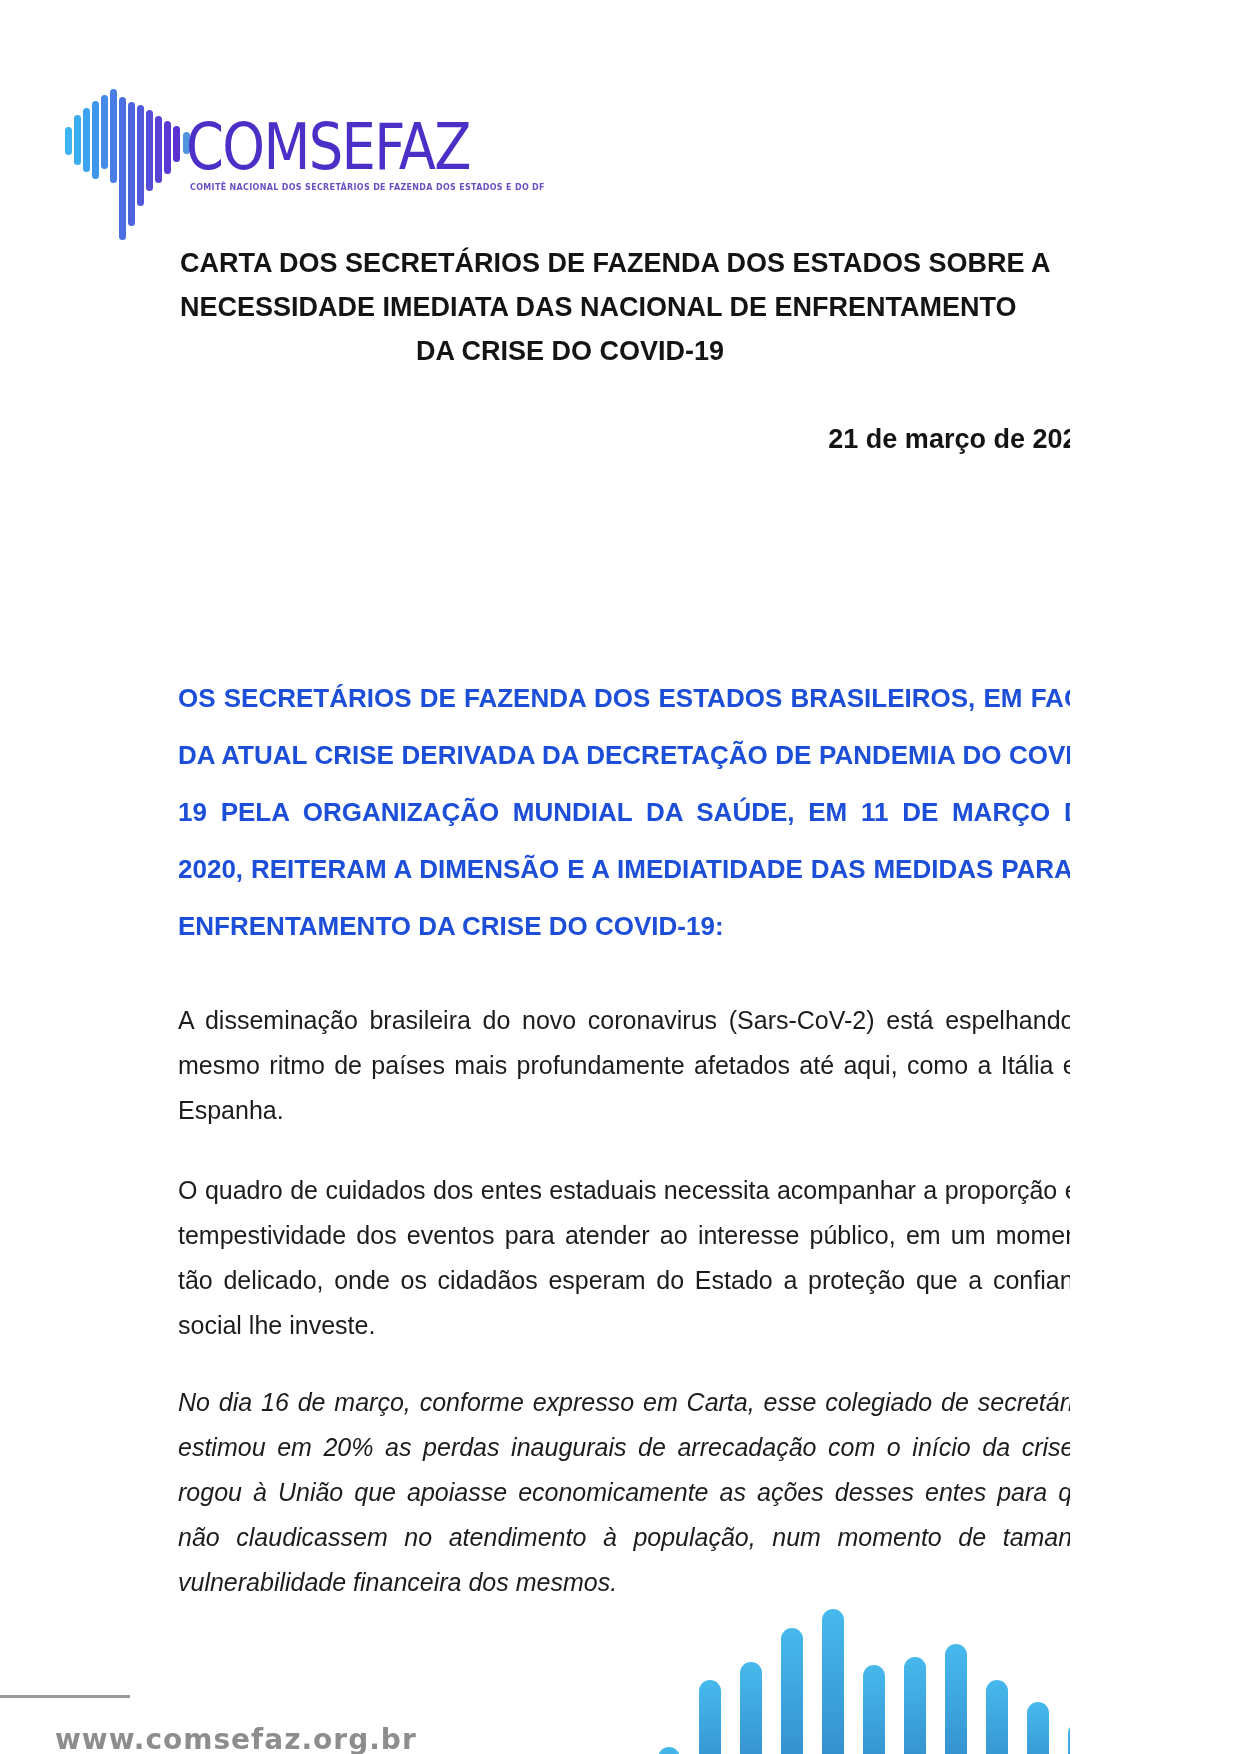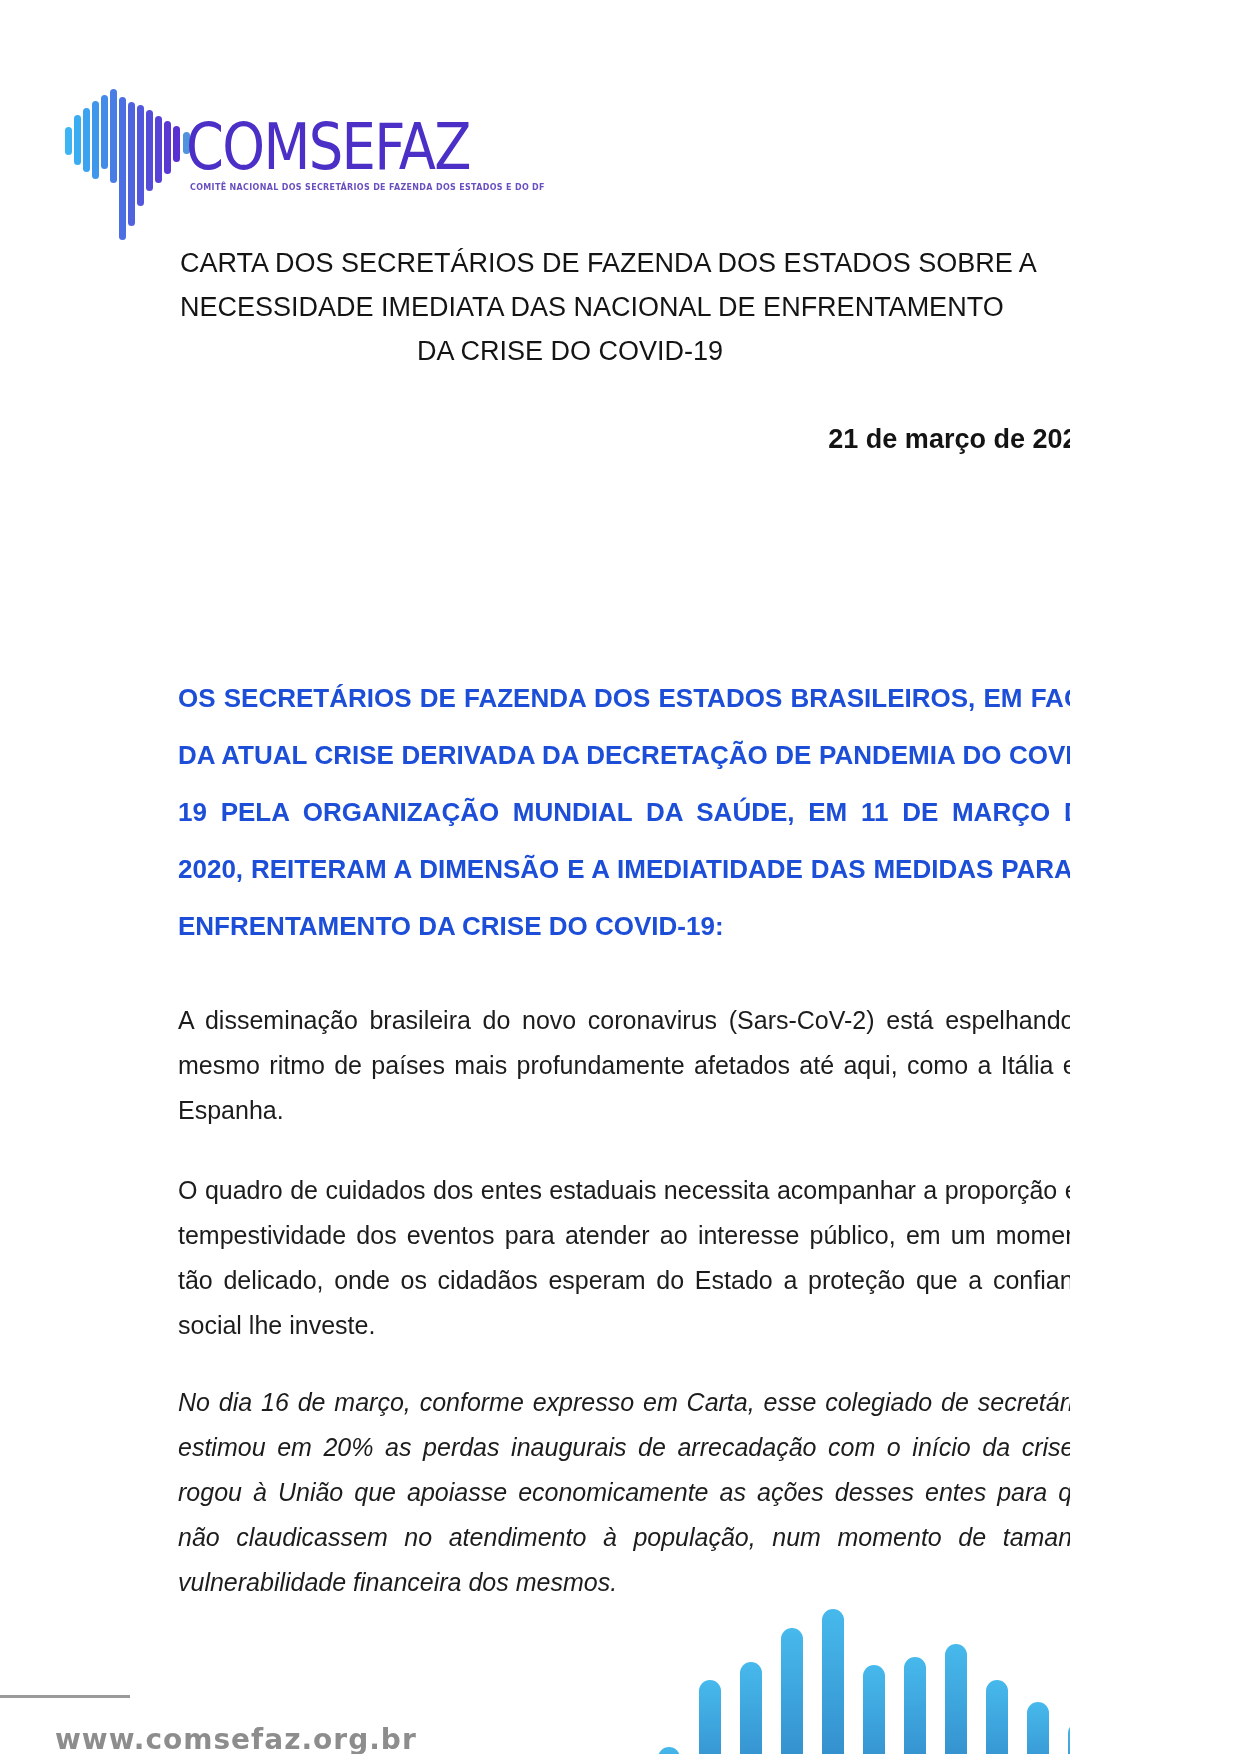--- a/index.html
+++ b/index.html
@@ -28,21 +28,21 @@
     position:absolute;left:190px;top:141px;
     font-family:"DejaVu Sans",sans-serif;
     font-size:9.5px;font-weight:bold;letter-spacing:.4px;
     transform:scaleX(.84);transform-origin:left top;
     white-space:nowrap;
   }
 
   
   .title{
     position:absolute;left:180px;top:201px;width:780px;
-    text-align:center;font-weight:normal;font-size:27px;line-height:44px;
+    text-align:center;font-weight:bold;font-size:27px;line-height:44px;
     color:#141414;
   }
   .title div{white-space:nowrap;}
   .date{
     position:absolute;left:178px;top:384px;width:922px;
     text-align:right;font-weight:bold;font-size:27px;color:#141414;
   }
   .lead{
     position:absolute;left:178px;top:630px;width:922px;
     font-weight:bold;font-size:26px;line-height:57px;

